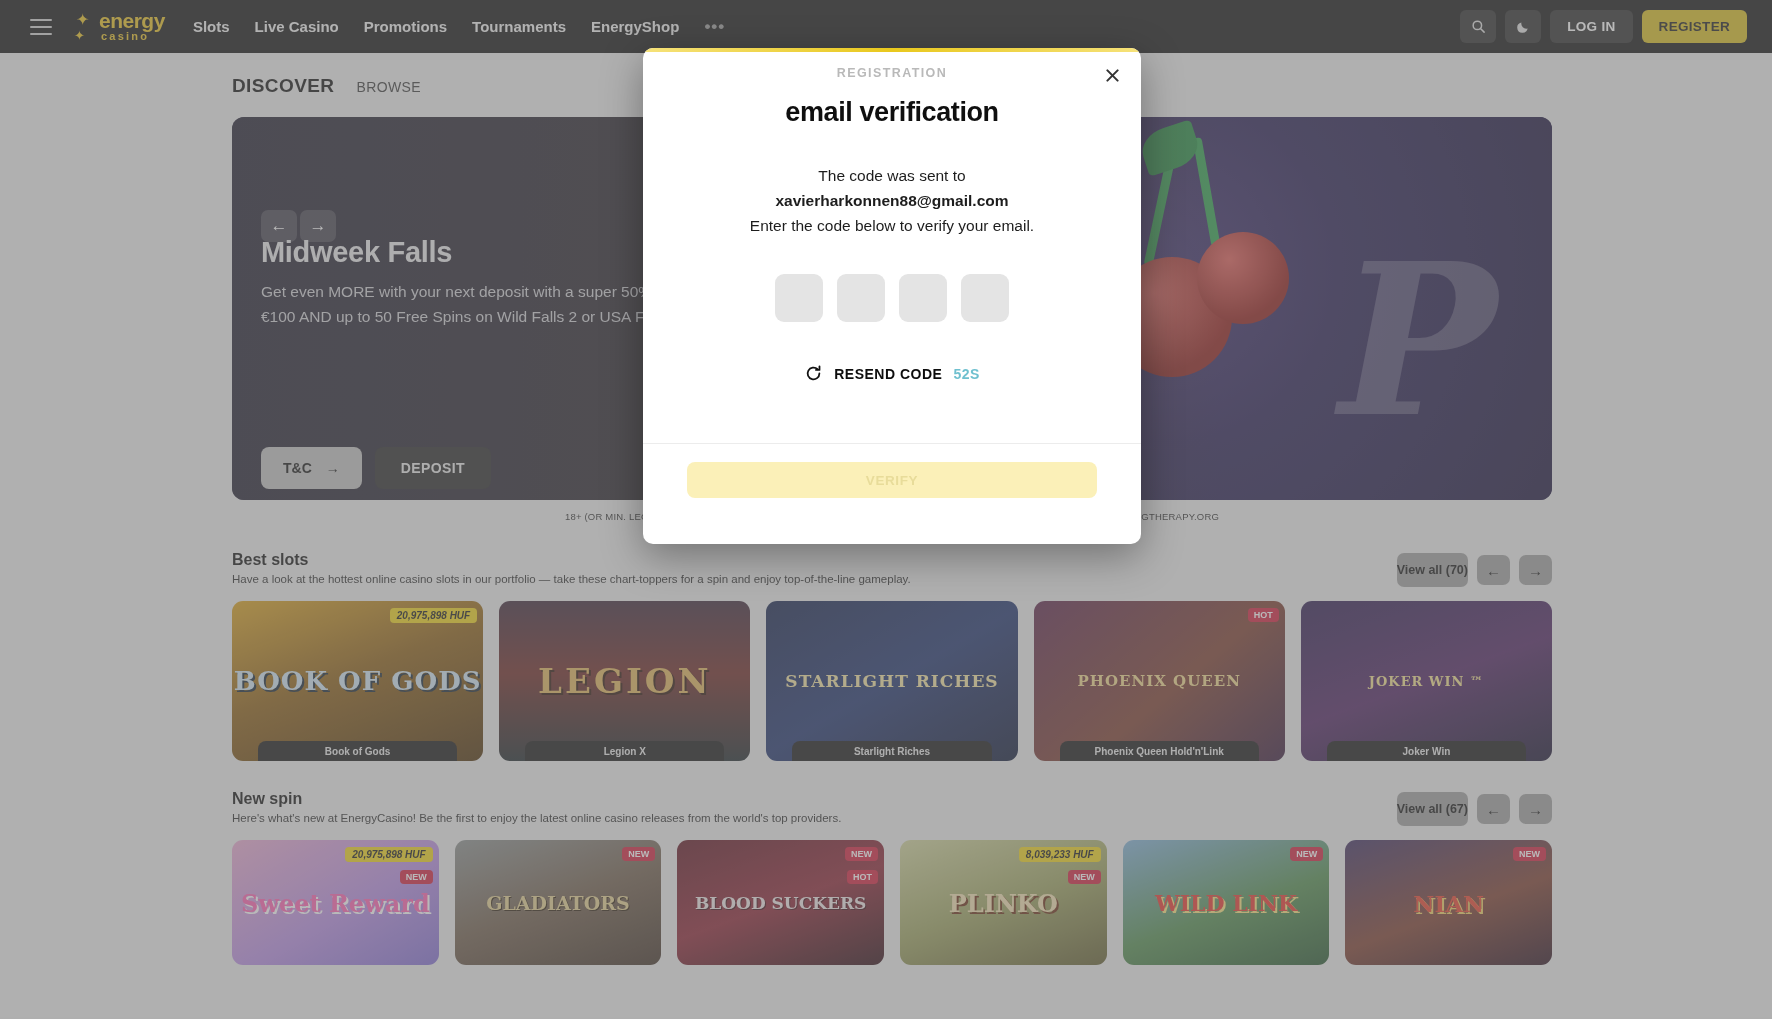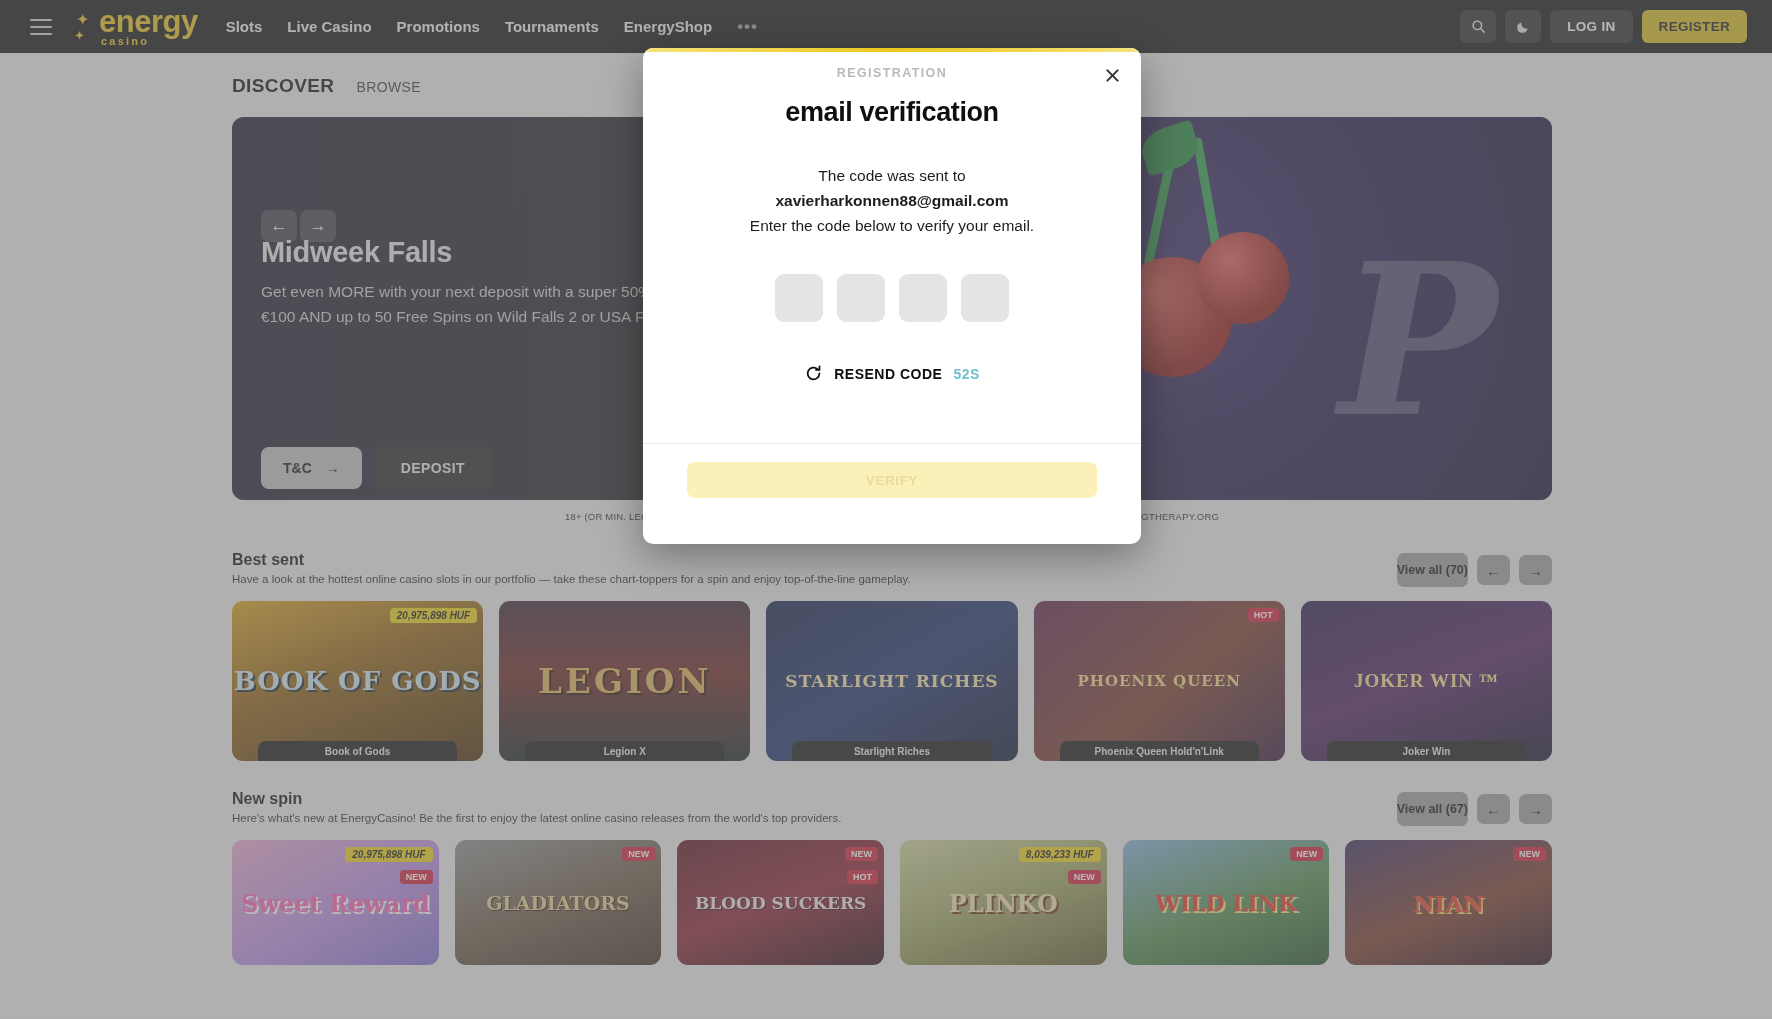--- a/index.html
+++ b/index.html
@@ -21,21 +21,21 @@
   .burger span { display: block; height: 2px; background: #cfcfcf; border-radius: 2px; }
 
   .logo { display: flex; align-items: center; gap: 5px; margin-right: 28px; cursor: pointer; }
   .logo-spark { position: relative; width: 20px; height: 30px; }
   .logo-spark .s1, .logo-spark .s2 {
     position: absolute; color: #e8c020; font-size: 15px; line-height: 1;
   }
   .logo-spark .s1 { top: 0px; left: 2px; font-size: 16px; }
   .logo-spark .s2 { bottom: 0px; left: 0px; font-size: 13px; }
   .logo-text { display: flex; flex-direction: column; line-height: 0.95; }
-  .logo-main { font-size: 31px; font-weight: bold; color: #e8c020; letter-spacing: -0.5px; }
+  .logo-main { font-size: 21px; font-weight: bold; color: #e8c020; letter-spacing: -0.5px; }
   .logo-sub { font-size: 11px; font-weight: bold; color: #e8c020; letter-spacing: 2.2px; margin-left: 2px; }
 
   .nav { display: flex; align-items: center; gap: 25px; }
   .nav-item { color: #f0f0f0; font-size: 15px; font-weight: bold; cursor: pointer; white-space: nowrap; }
   .nav-more { color: #9a9a9a; font-size: 17px; font-weight: bold; letter-spacing: 1px; cursor: pointer; }
 
   .header-right { margin-left: auto; display: flex; align-items: center; gap: 9px; margin-right: 25px; }
   .icon-btn { width: 36px; height: 33px; background: #2b2b2b; border-radius: 6px;
               display: flex; align-items: center; justify-content: center; cursor: pointer; }
   .login-btn { height: 33px; padding: 0 17px; background: #2b2b2b; border-radius: 6px; color: #fff;
@@ -227,21 +227,21 @@
           <span>T&amp;C</span>
           <span>→</span>
         </div>
         <div class="btn-deposit">DEPOSIT</div>
       </div>
     </div>
 
     <div class="disclaimer">18+ (OR MIN. LEGAL AGE, DEPENDING ON JURISDICTION). GAMBLING CAN BE ADDICTIVE. PLAY RESPONSIBLY. GAMBLINGTHERAPY.ORG</div>
 
     <div class="section">
-      <div class="sec-title">Best sent</div>
+      <div class="sec-title">Best slots</div>
       <div class="sec-sub">Have a look at the hottest online casino slots in our portfolio — take these chart-toppers for a spin and enjoy top-of-the-line gameplay.</div>
       <div class="sec-actions">
         <div class="viewall">View all (70)</div>
         <div class="arrow-btn">←</div>
         <div class="arrow-btn">→</div>
       </div>
 
       <div class="tile-row">
 
         <div class="tile" style="background:linear-gradient(160deg,#d9a01c 0%,#8b5c10 45%,#4a2d06 100%);">
@@ -260,21 +260,21 @@
           <div class="tile-name">Starlight Riches</div>
         </div>
 
         <div class="tile" style="background:linear-gradient(140deg,#5a2248 0%,#7a3a2a 55%,#35183a 100%);">
           <div class="art-label" style="font-size:15px;color:#f0d78a;letter-spacing:1px;">PHOENIX QUEEN</div>
           <div class="badge-hot" style="top:7px;">HOT</div>
           <div class="tile-name">Phoenix Queen Hold'n'Link</div>
         </div>
 
         <div class="tile" style="background:linear-gradient(160deg,#2a1a4e 0%,#4b1f5e 50%,#15102e 100%);">
-          <div class="art-label" style="font-size:19px;color:#f3e08c;letter-spacing:1px;font-family:Liberation Serif, serif;">JOKER WIN ™</div>
+          <div class="art-label" style="font-size:13px;color:#f3e08c;letter-spacing:1px;">JOKER WIN ™</div>
           <div class="tile-name">Joker Win</div>
         </div>
 
       </div>
     </div>
 
     <div class="section">
       <div class="sec-title">New spin</div>
       <div class="sec-sub">Here's what's new at EnergyCasino! Be the first to enjoy the latest online casino releases from the world's top providers.</div>
       <div class="sec-actions">

